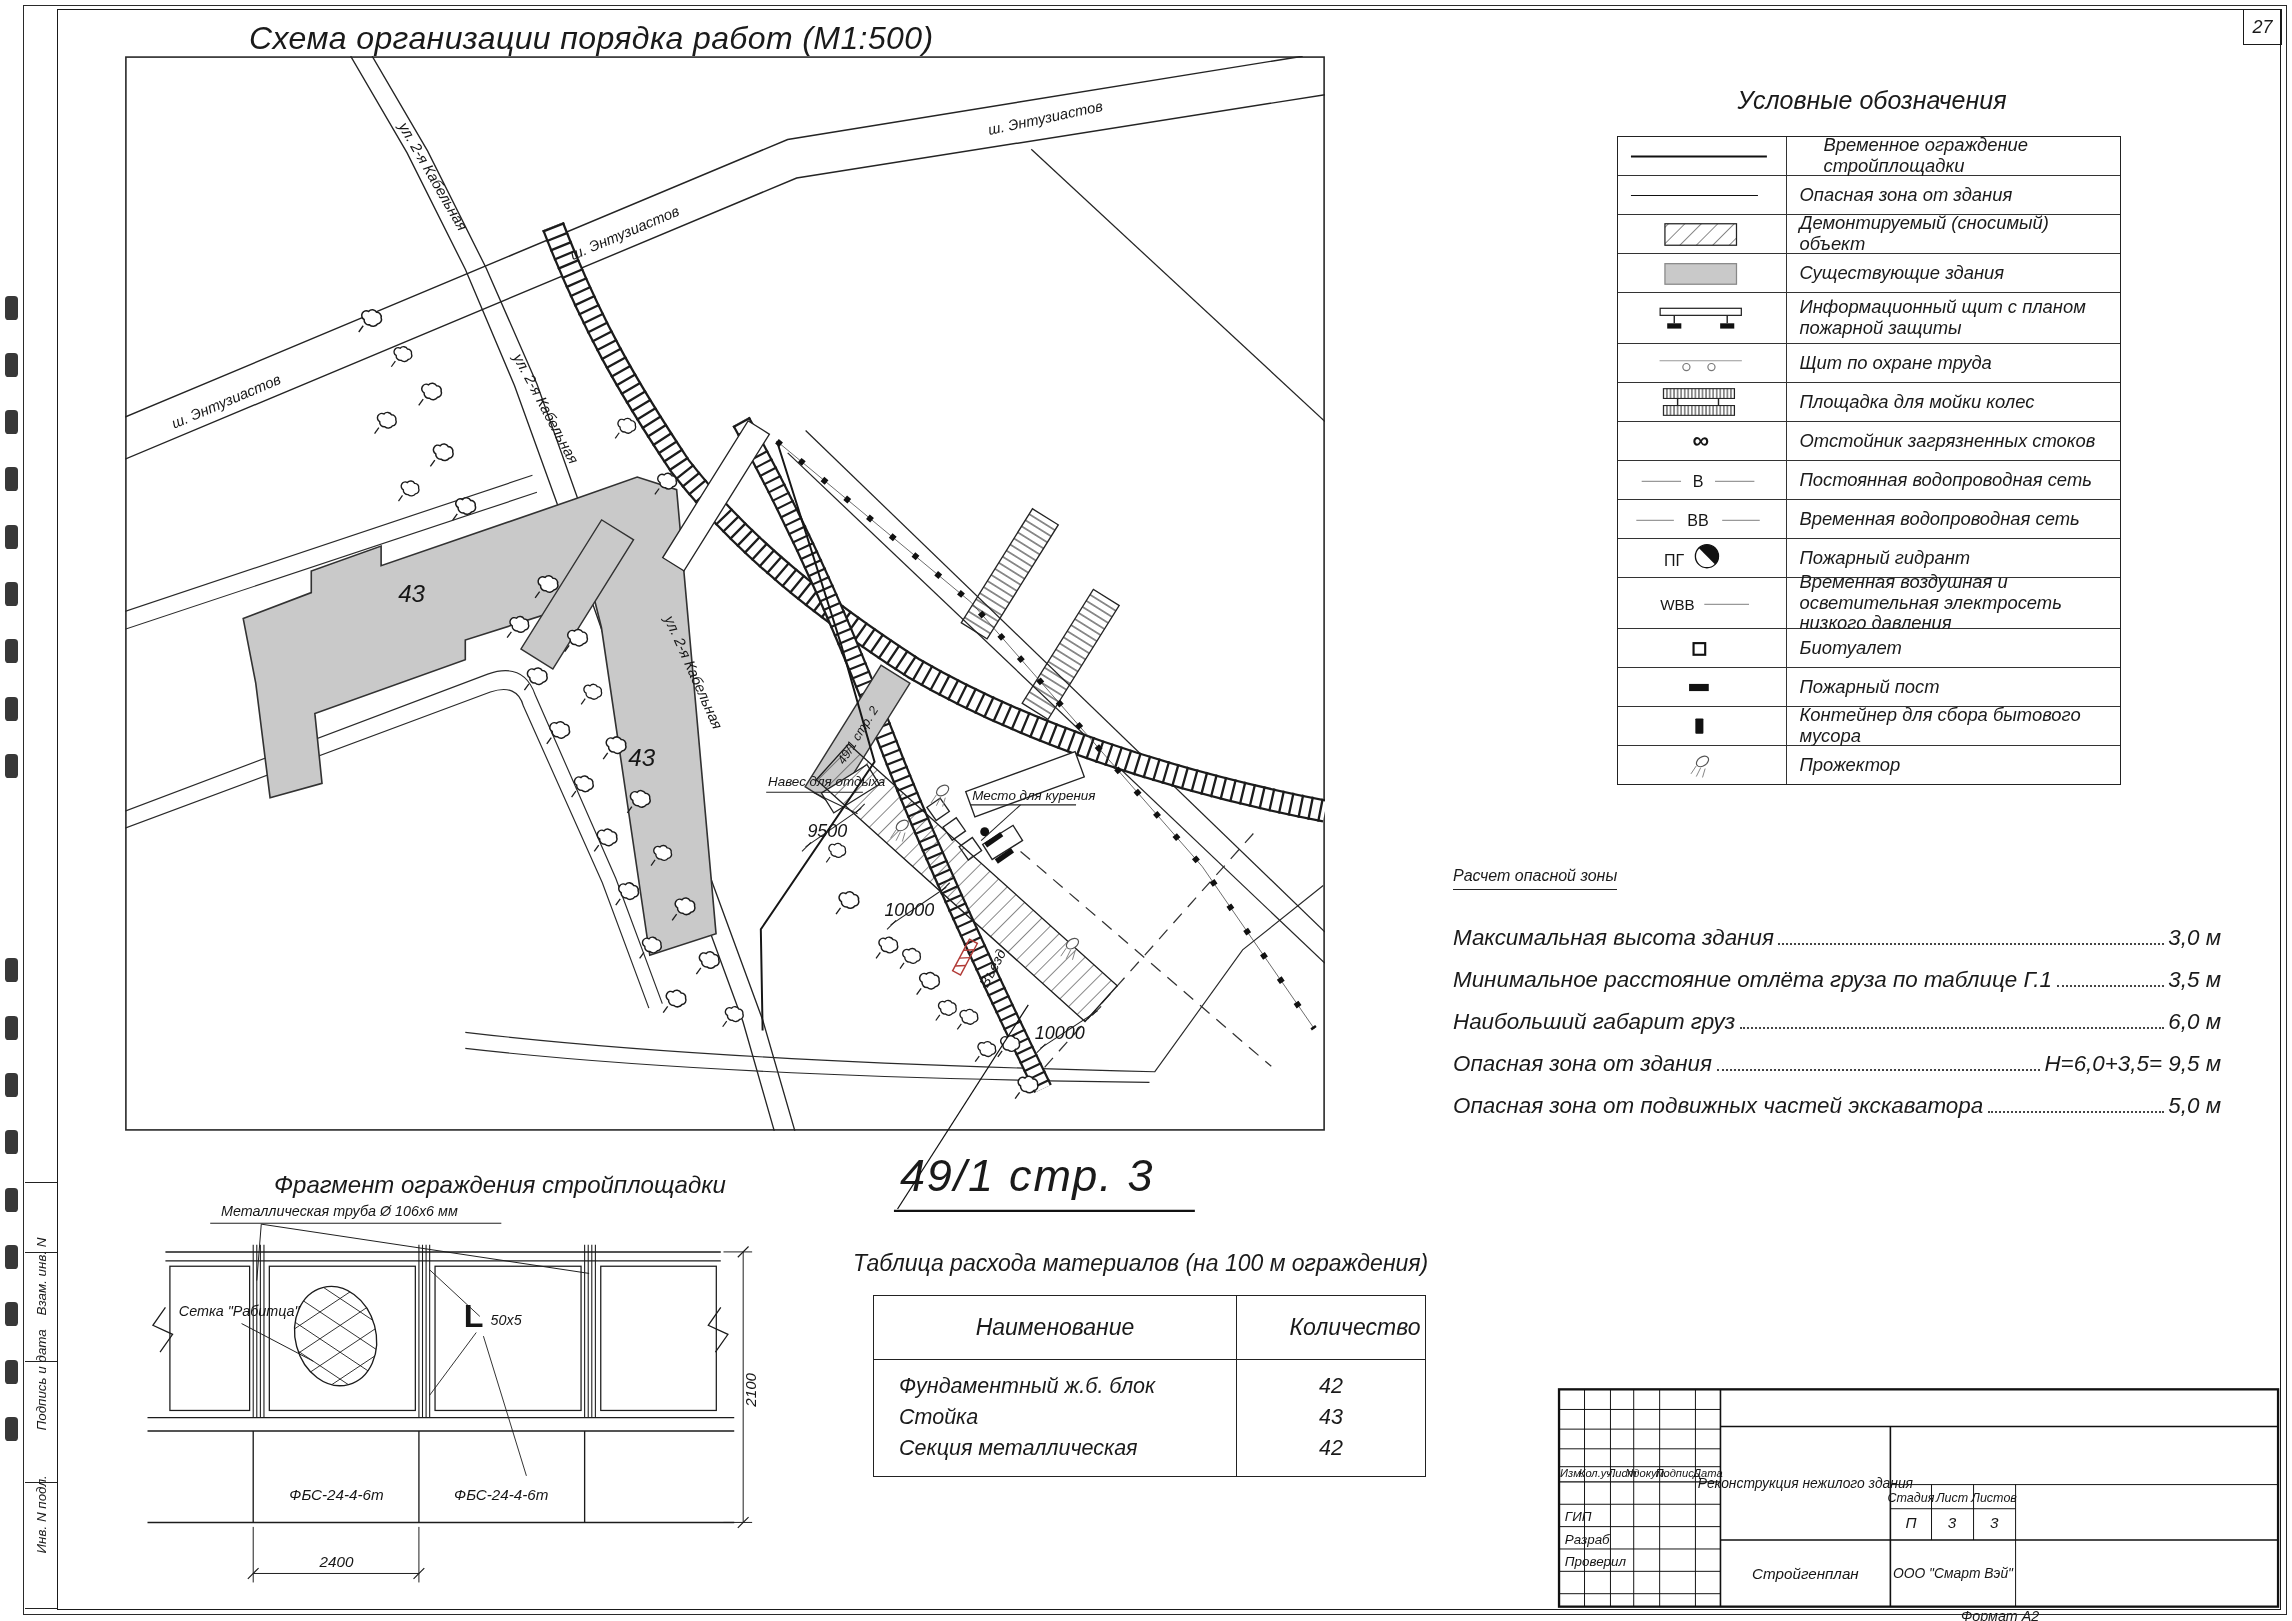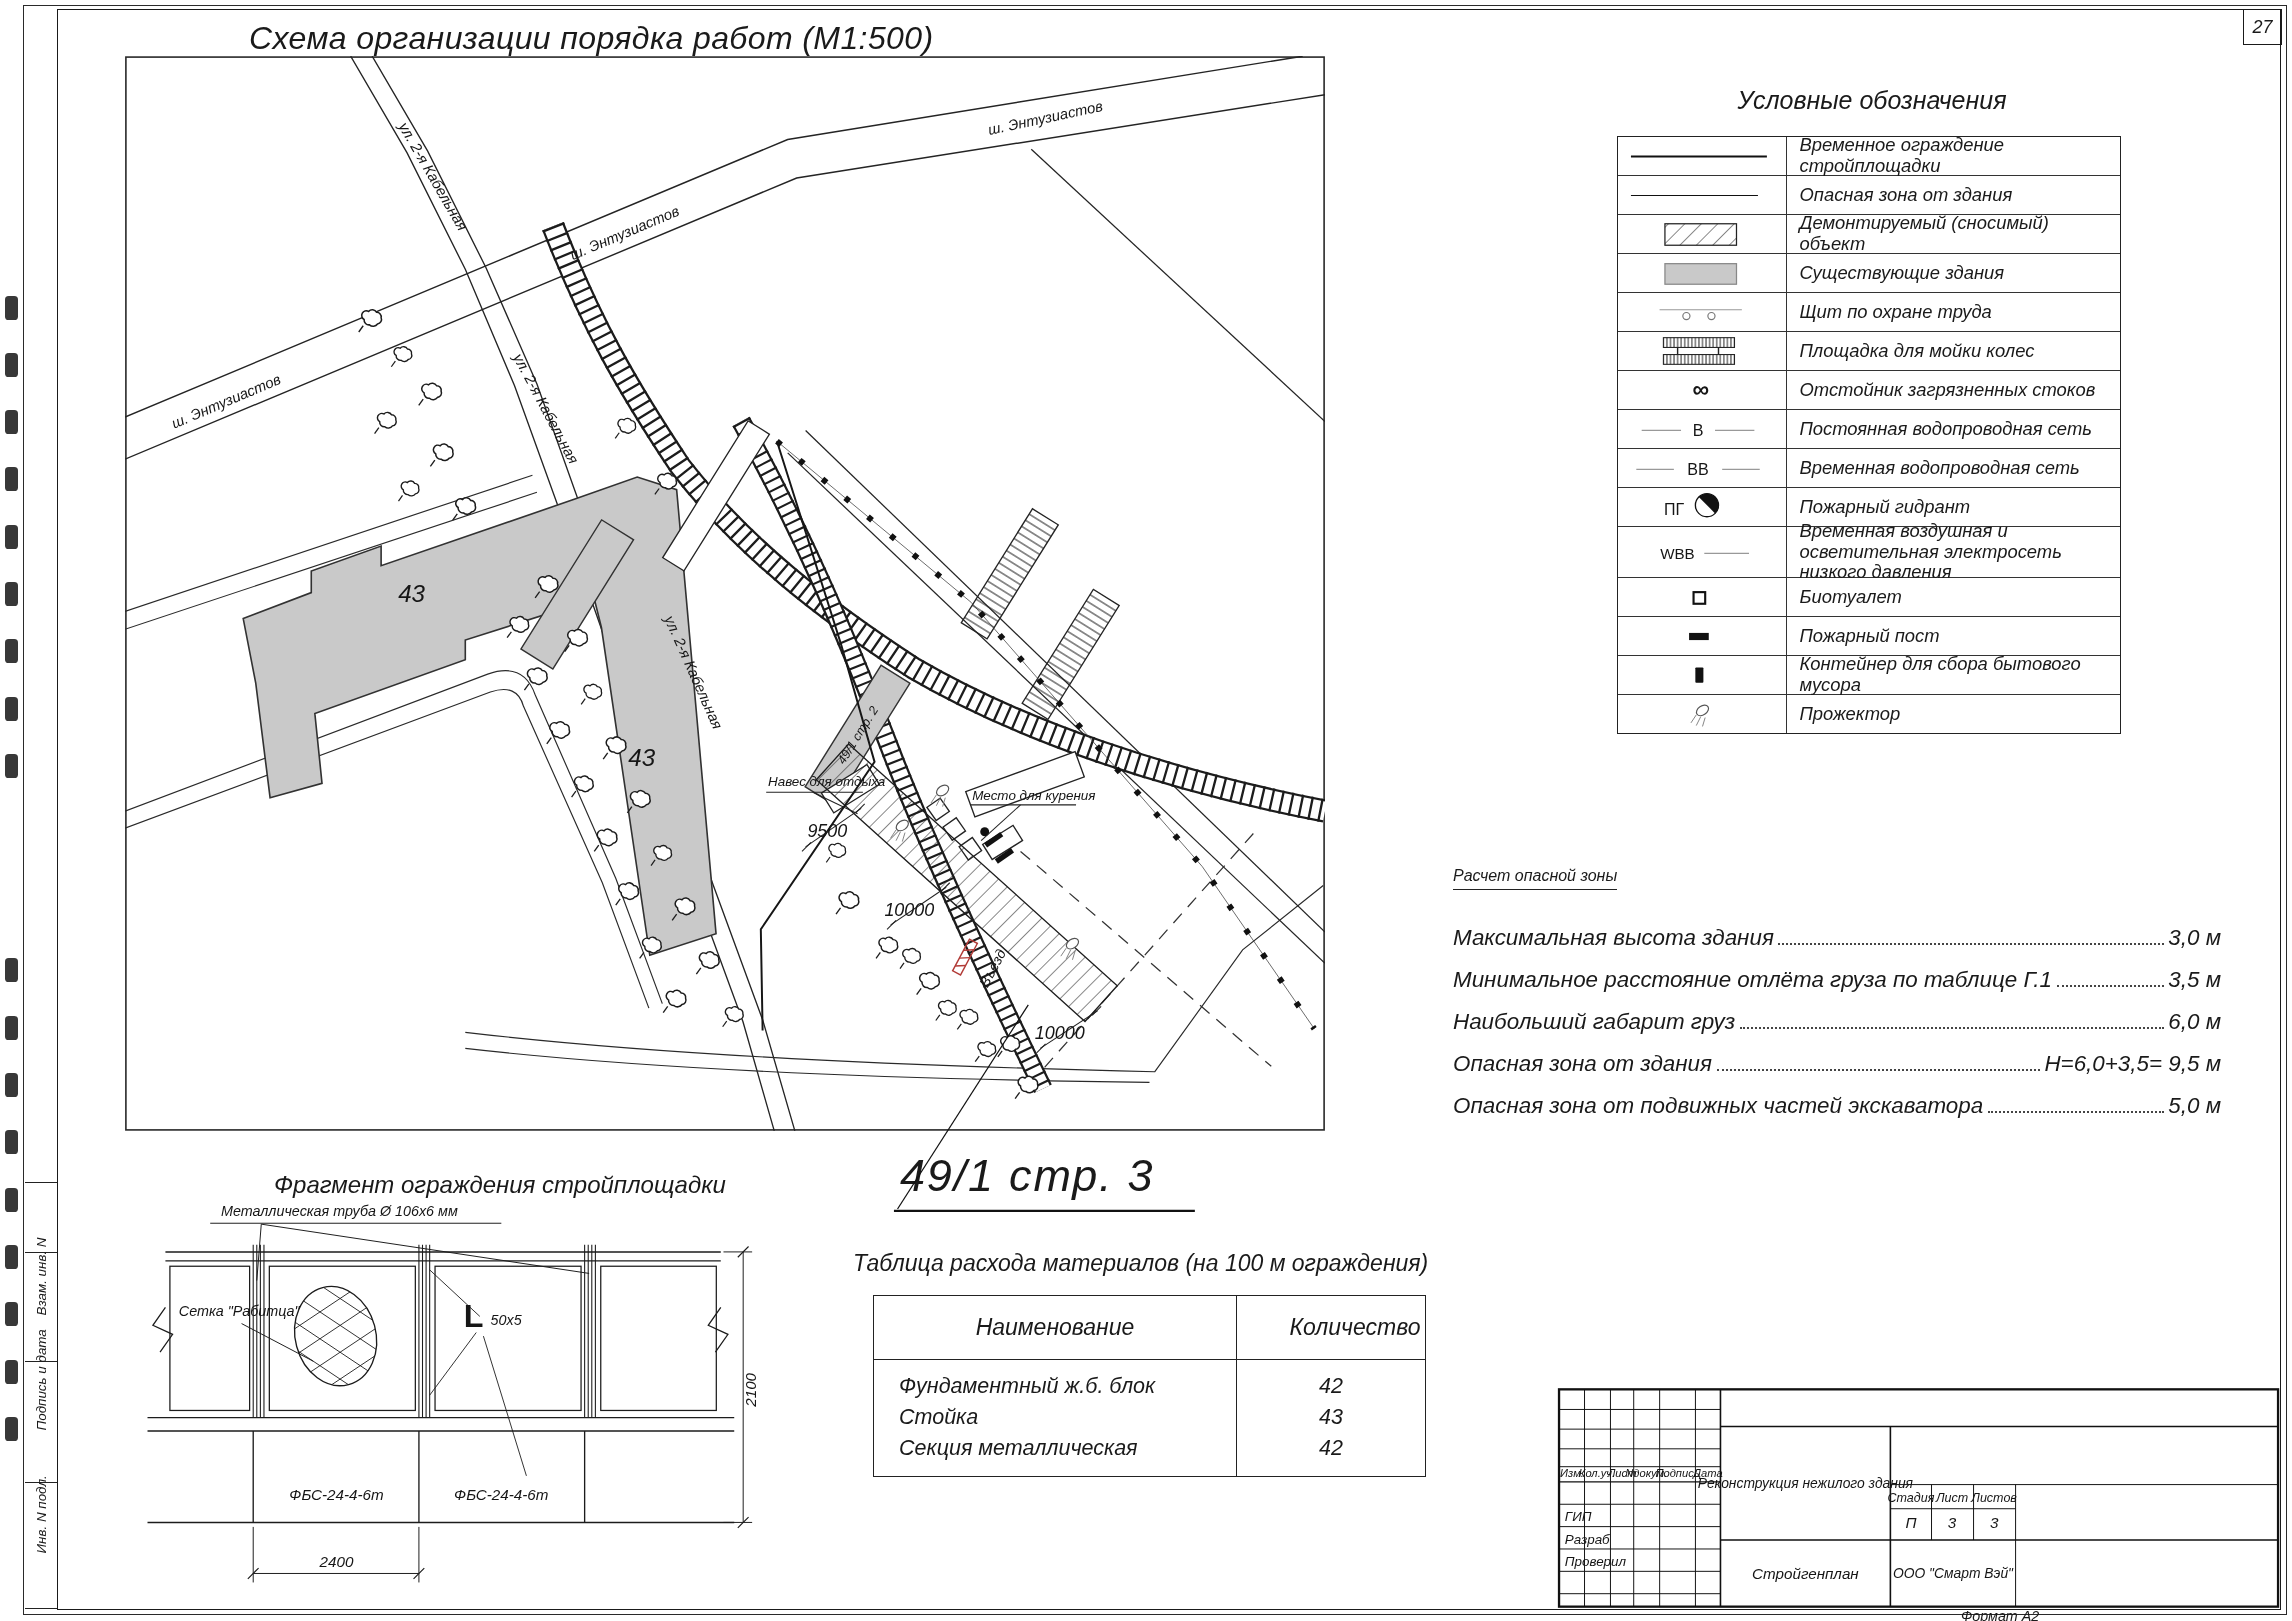--- a/index.html
+++ b/index.html
@@ -15,21 +15,21 @@
   .sidecell{left:25px;width:32px;border-top:1.2px solid #222;}
   .sidelabel{position:absolute;left:-1.8px;width:36px;text-align:center;font-size:13.4px;font-style:italic;
              transform:rotate(-90deg);transform-origin:center;white-space:nowrap;}
   .binder{left:4.5px;width:13.4px;height:24px;background:#1d1d1d;border-radius:3.6px;opacity:.88;}
   
   .main-title{left:249px;top:19.7px;font-size:32px;font-style:italic;letter-spacing:0.4px;}
   
   .legend-title{left:1666px;top:86px;width:412px;text-align:center;font-size:25px;font-style:italic;}
   .ltable{left:1617px;top:136px;width:502px;border:1.5px solid #222;}
   .lrow{display:flex;align-items:center;height:38px;border-top:1.1px solid #333;}
-  .lrow:first-child{border-top:none;}
+  .lrow:first-child{border-top:none;gap:24px;}
   .lrow.tall{height:50px;}
   .lsym{width:168px;height:100%;border-right:1.2px solid #333;display:flex;align-items:center;justify-content:center;flex:none;}
   .ltxt{flex:1;padding:1.8px 9px 1.8px 12.5px;font-size:18.4px;font-style:italic;line-height:1.12;}
   
   .danger-title{left:1453px;top:867px;font-size:16px;font-style:italic;border-bottom:1.4px solid #222;padding-bottom:3.6px;}
   .danger-rows{left:1453px;top:913px;width:768px;}
   .drow{display:flex;align-items:baseline;height:42px;font-size:22.4px;font-style:italic;}
   .dfill{flex:1;border-bottom:2px dotted #444;margin:0 4.5px;height:1.35em;}
   .dval{white-space:nowrap;}
   
@@ -330,20 +330,31 @@
       <div class="ltxt">Демонтируемый (сносимый) объект</div>
     </div>
     <div class="lrow">
       <div class="lsym">
           <svg width="161" height="29" viewBox="0 0 180 32">
             <rect x="48" y="5" width="80" height="23" fill="#c9c9c9" stroke="#888" stroke-width="1.4"></rect>
           </svg>
         </div>
       <div class="ltxt">Существующие здания</div>
     </div>
+    <div class="lrow tall">
+      <div class="lsym">
+          <svg width="161" height="30" viewBox="0 0 180 34">
+        <rect x="42" y="6" width="92" height="8" fill="#fff" stroke="#222" stroke-width="1.4"></rect>
+        <path d="M58,14 V23 M118,14 V23" stroke="#222" stroke-width="1.6"></path>
+        <rect x="50" y="23" width="16" height="6" fill="#111"></rect>
+            <rect x="110" y="23" width="16" height="6" fill="#111"></rect>
+      </svg>
+        </div>
+      <div class="ltxt">Информационный щит с планом пожарной защиты</div>
+    </div>
     <div class="lrow">
       <div class="lsym">
           <svg width="161" height="27" viewBox="0 0 180 30">
         <path d="M42,12 H134" stroke="#999" stroke-width="1.2"></path>
         <circle cx="72" cy="19" r="4" fill="none" stroke="#777" stroke-width="1.3"></circle>
         <circle cx="100" cy="19" r="4" fill="none" stroke="#777" stroke-width="1.3"></circle>
       </svg>
         </div>
       <div class="ltxt">Щит по охране труда</div>
     </div>

